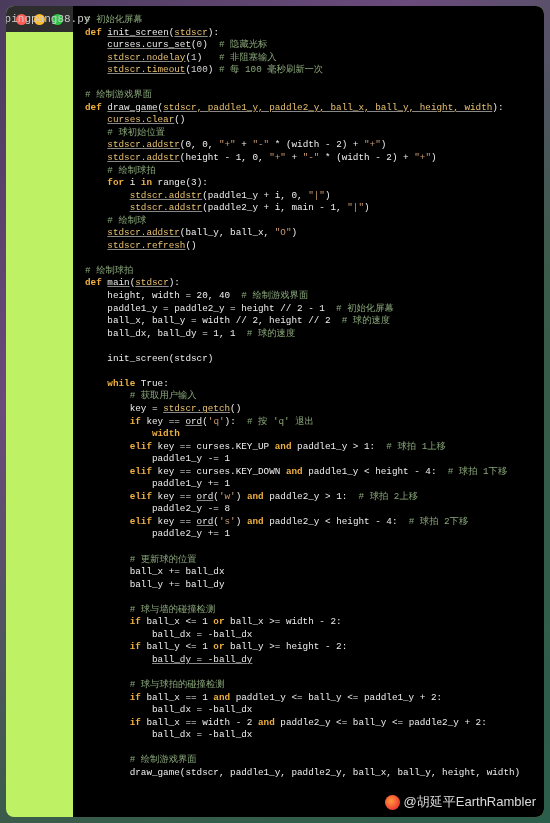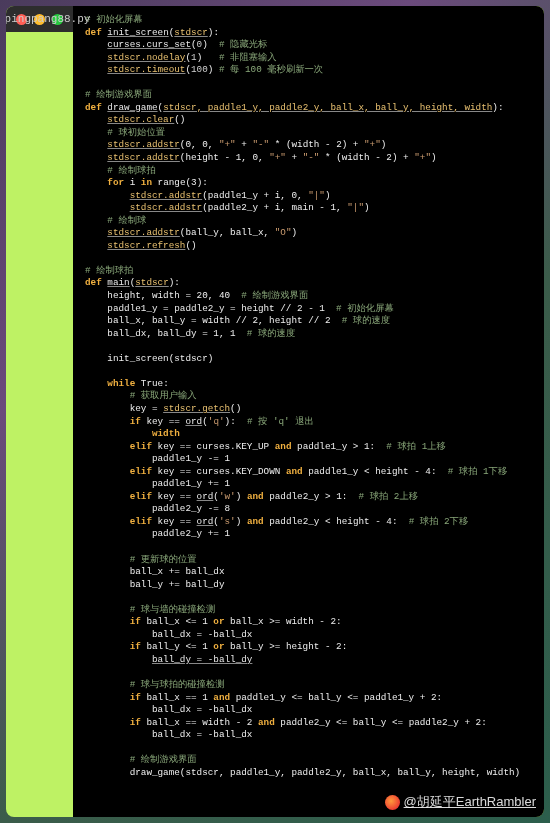--- a/index.html
+++ b/index.html
@@ -86,21 +86,20 @@
       position: absolute;
       bottom: 12px;
       right: 14px;
       color: rgba(255,255,255,0.85);
       font-size: 13px;
       font-family: sans-serif;
       text-shadow: 0 0 3px rgba(0,0,0,0.8);
       display: flex;
       align-items: center;
       gap: 4px;
-      text-decoration: underline;
     }
     .weibo-icon {
       width: 15px;
       height: 15px;
       background: radial-gradient(circle at 40% 40%, #ff9a3c, #e6162d);
       border-radius: 50%;
     }
   </style>
 </head>
 <body>
@@ -119,21 +118,21 @@
   </div>
 
   <div class="code-area"><span class="c-comment"># 初始化屏幕</span>
 <span class="c-def">def</span> <span class="c-fn">init_screen</span>(<span class="c-obj">stdscr</span>):
     <span class="c-fn">curses.curs_set</span>(<span class="c-num">0</span>)  <span class="c-comment"># 隐藏光标</span>
     <span class="c-obj">stdscr.nodelay</span>(<span class="c-num">1</span>)   <span class="c-comment"># 非阻塞输入</span>
     <span class="c-obj">stdscr.timeout</span>(<span class="c-num">100</span>) <span class="c-comment"># 每 100 毫秒刷新一次</span>
 
 <span class="c-comment"># 绘制游戏界面</span>
 <span class="c-def">def</span> <span class="c-fn">draw_game</span>(<span class="c-obj">stdscr, paddle1_y, paddle2_y, ball_x, ball_y, height, width</span>):
-    <span class="c-obj">stdscr.clear</span>()
+    <span class="c-obj">curses.clear</span>()
     <span class="c-comment"># 球初始位置</span>
     <span class="c-obj">stdscr.addstr</span>(<span>0, 0, </span><span class="c-str">"+"</span><span> + </span><span class="c-str">"-"</span><span> * (width - 2) + </span><span class="c-str">"+"</span>)
     <span class="c-obj">stdscr.addstr</span>(<span>height - 1, 0, </span><span class="c-str">"+"</span><span> + </span><span class="c-str">"-"</span><span> * (width - 2) + </span><span class="c-str">"+"</span>)
     <span class="c-comment"># 绘制球拍</span>
     <span class="c-kw">for</span><span> i </span><span class="c-kw">in</span><span> range(3):</span>
         <span class="c-obj">stdscr.addstr</span>(<span>paddle1_y + i, 0, </span><span class="c-str">"|"</span>)
         <span class="c-obj">stdscr.addstr</span>(<span>paddle2_y + i, main - 1, </span><span class="c-str">"|"</span>)
     <span class="c-comment"># 绘制球</span>
     <span class="c-obj">stdscr.addstr</span>(<span>ball_y, ball_x, </span><span class="c-str">"O"</span>)
     <span class="c-obj">stdscr.refresh</span>()

